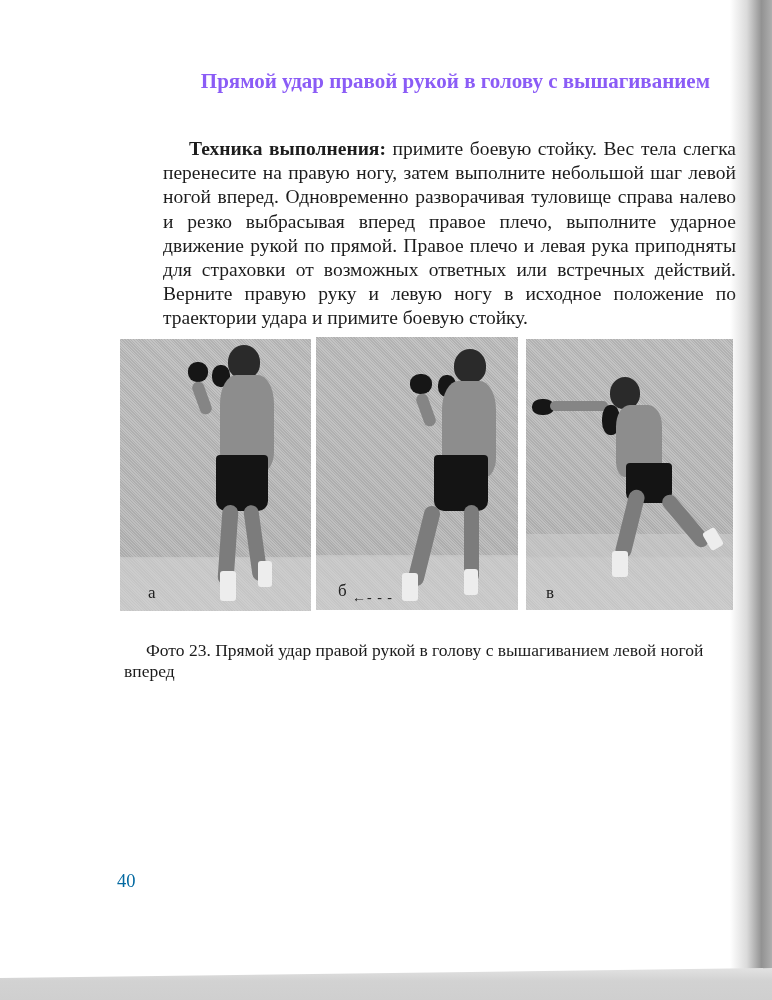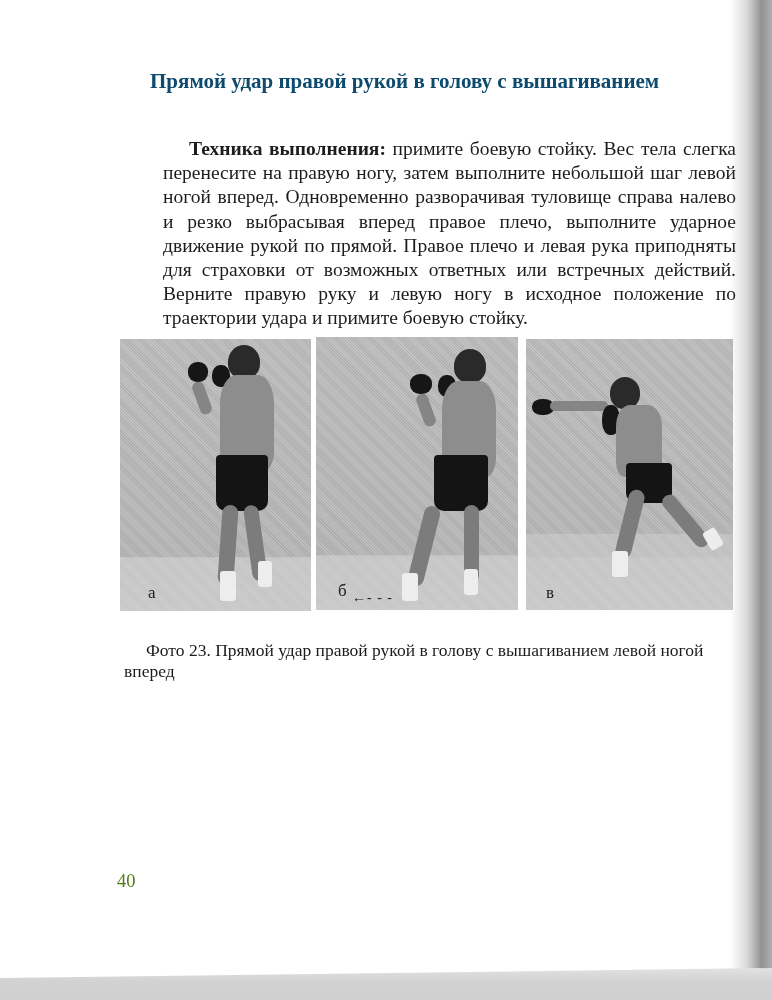--- a/index.html
+++ b/index.html
@@ -5,22 +5,22 @@
   html, body { margin: 0; padding: 0; }
   body {
     width: 772px; height: 1000px; overflow: hidden; position: relative;
     background: #ffffff;
     font-family: "Liberation Serif", "DejaVu Serif", serif;
     color: #1c1c1c;
   }
   .page { position: absolute; left: 0; top: 0; width: 772px; height: 1000px; }
   .title {
     position: absolute; left: 150px; top: 69px; width: 560px;
-    text-align: left; font-size: 21px; font-weight: bold; line-height: 25px;
-    color: #0c4a6e;
+    text-align: right; font-size: 21px; font-weight: bold; line-height: 25px;
+    color: #8b5cf6;
   }
   .body-text {
     position: absolute; left: 163px; top: 137px; width: 573px;
     font-size: 19.5px; line-height: 24.2px; text-align: justify;
     text-indent: 26px;
   }
   .body-text .lead { font-weight: bold; margin-top: 27px; }
   .photos { position: absolute; left: 0; top: 0; }
   .photo {
     position: absolute; overflow: hidden;
@@ -45,21 +45,21 @@
     position: absolute; font-size: 17px; color: #202020;
   }
   .arrow {
     position: absolute; font-size: 14px; color: #202020; letter-spacing: 1px;
   }
   .caption {
     position: absolute; left: 124px; top: 640px; width: 614px;
     font-size: 17.5px; line-height: 21px; text-indent: 22px;
   }
   .footer {
-    position: absolute; top: 871px; font-size: 18.5px; color: #4d7c0f;
+    position: absolute; top: 871px; font-size: 18.5px; color: #0369a1;
   }
   .footer-num { left: 117px; }
   .footer-title { left: 183px; letter-spacing: 0.3px; }
   .shadow-right {
     position: absolute; top: 0; right: 0; width: 42px; height: 1000px;
     background: linear-gradient(to right, rgba(255,255,255,0) 0%, rgba(150,150,150,0.35) 40%, rgba(110,110,110,0.75) 75%, rgba(140,140,140,0.7) 100%);
   }
   .shadow-bottom {
     position: absolute; left: 0; top: 968px; width: 772px; height: 32px;
     background: linear-gradient(to bottom, #e2e2e2 0%, #d2d2d2 40%, #cfcfcf 100%);

